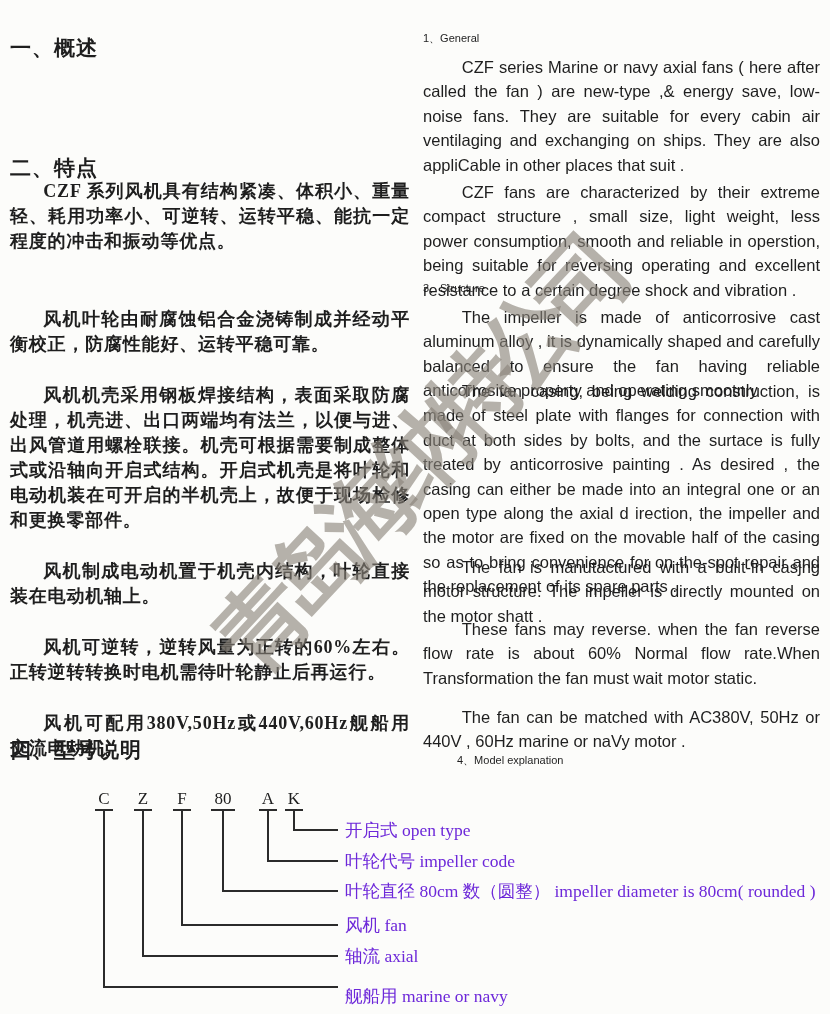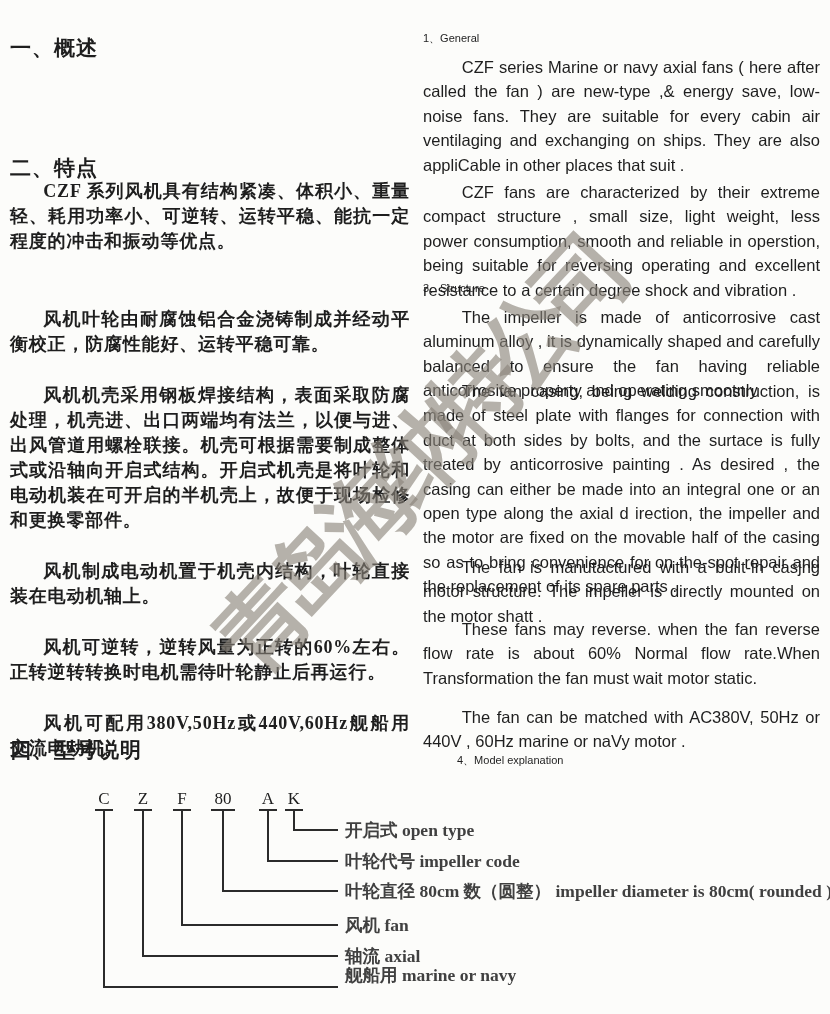--- a/index.html
+++ b/index.html
@@ -34,22 +34,22 @@
   }
   
   .code-letter{
     position:absolute;top:788px;height:21px;line-height:21px;
     text-align:center;border-bottom:2px solid #2b2b2b;
     font-size:17px;font-family:"Liberation Serif", serif;color:#1e1e1e;
   }
   .dline{position:absolute;background:#2b2b2b;}
   .dlabel{
     position:absolute;left:345px;white-space:nowrap;
-    font-size:17.5px;line-height:24px;color:#404040;
-    font-family:"Liberation Serif", serif;font-weight:700;
+    font-size:17.5px;line-height:24px;color:#6d28d9;
+    font-family:"Liberation Serif", serif;font-weight:400;
   }
 </style>
 </head>
 <body>
 
 <div class="page">
 
   <div class="watermark">青岛海纳特公司</div>
 
   <div class="block zh-col zh-h" style="top:34px;">一、概述</div>
@@ -94,17 +94,17 @@
     <div class="dline" style="left:222px;top:890px;width:116px;height:2px;"></div>
     <div class="dline" style="left:181px;top:924px;width:157px;height:2px;"></div>
     <div class="dline" style="left:142px;top:955px;width:196px;height:2px;"></div>
     <div class="dline" style="left:103px;top:986px;width:235px;height:2px;"></div>
 
     <div class="dlabel" style="top:818px;">开启式 open type</div>
     <div class="dlabel" style="top:849px;">叶轮代号 impeller code</div>
     <div class="dlabel" style="top:879px;">叶轮直径 80cm 数（圆整）  impeller diameter is 80cm( rounded )</div>
     <div class="dlabel" style="top:913px;">风机 fan</div>
     <div class="dlabel" style="top:944px;">轴流 axial</div>
-    <div class="dlabel" style="top:963px;">舰船用  marine or navy</div>
+    <div class="dlabel" style="top:984px;">舰船用  marine or navy</div>
 
   </div>
 
 </div>
 
 </body></html>

